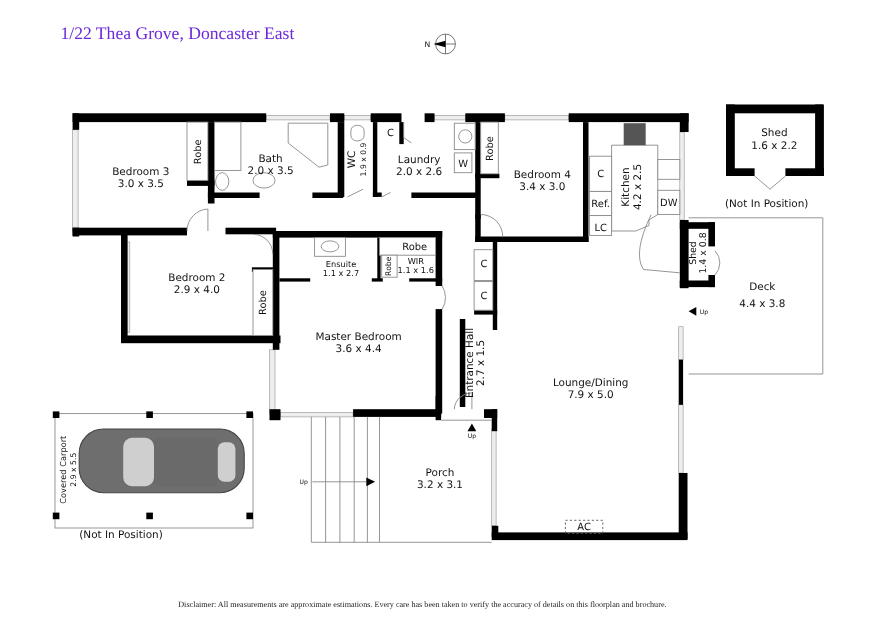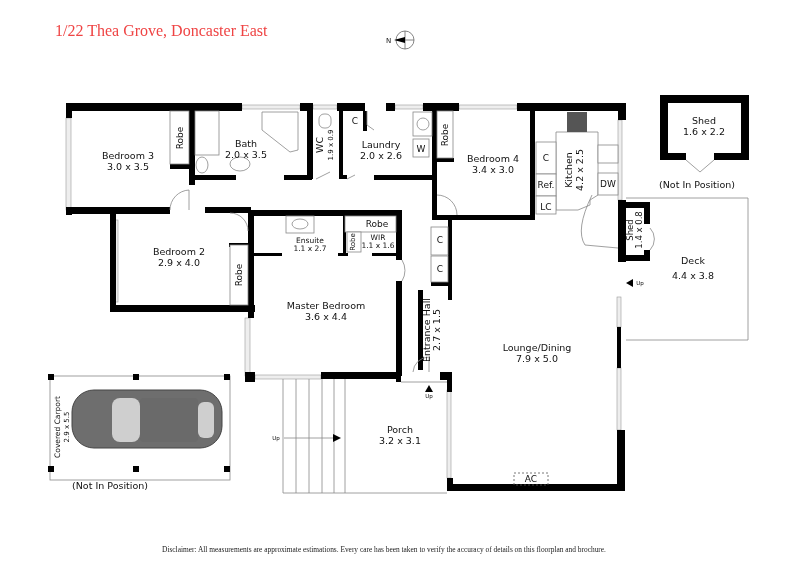--- a/index.html
+++ b/index.html
@@ -1,17 +1,17 @@
 <!DOCTYPE html>
 <html><head>
 <meta charset="utf-8">
 <style>
   html,body{margin:0;padding:0;background:#fff;}
   body{width:800px;height:566px;position:relative;overflow:hidden;font-family:"DejaVu Sans","Liberation Sans",sans-serif;}
-  .title{position:absolute;left:55px;top:22px;font-family:"Liberation Serif","DejaVu Serif",serif;font-size:16px;color:#ef4444;}
+  .title{position:absolute;left:55px;top:22px;font-family:"Liberation Serif","DejaVu Serif",serif;font-size:16px;color:#6d28d9;}
   .disclaimer{position:absolute;left:0;width:768px;top:545px;text-align:center;font-family:"Liberation Serif","DejaVu Serif",serif;font-size:7.4px;color:#222;}
   svg{position:absolute;left:0;top:0;}
   .lbl{font-family:"DejaVu Sans","Liberation Sans",sans-serif;fill:#111;}
   .wall{fill:#000;}
   .thin{stroke:#888;stroke-width:0.8;fill:none;}
   .win{fill:#eee;stroke:#999;stroke-width:0.6;}
   .fix{fill:#fff;stroke:#888;stroke-width:0.8;}
 </style>
 </head>
 <body>

